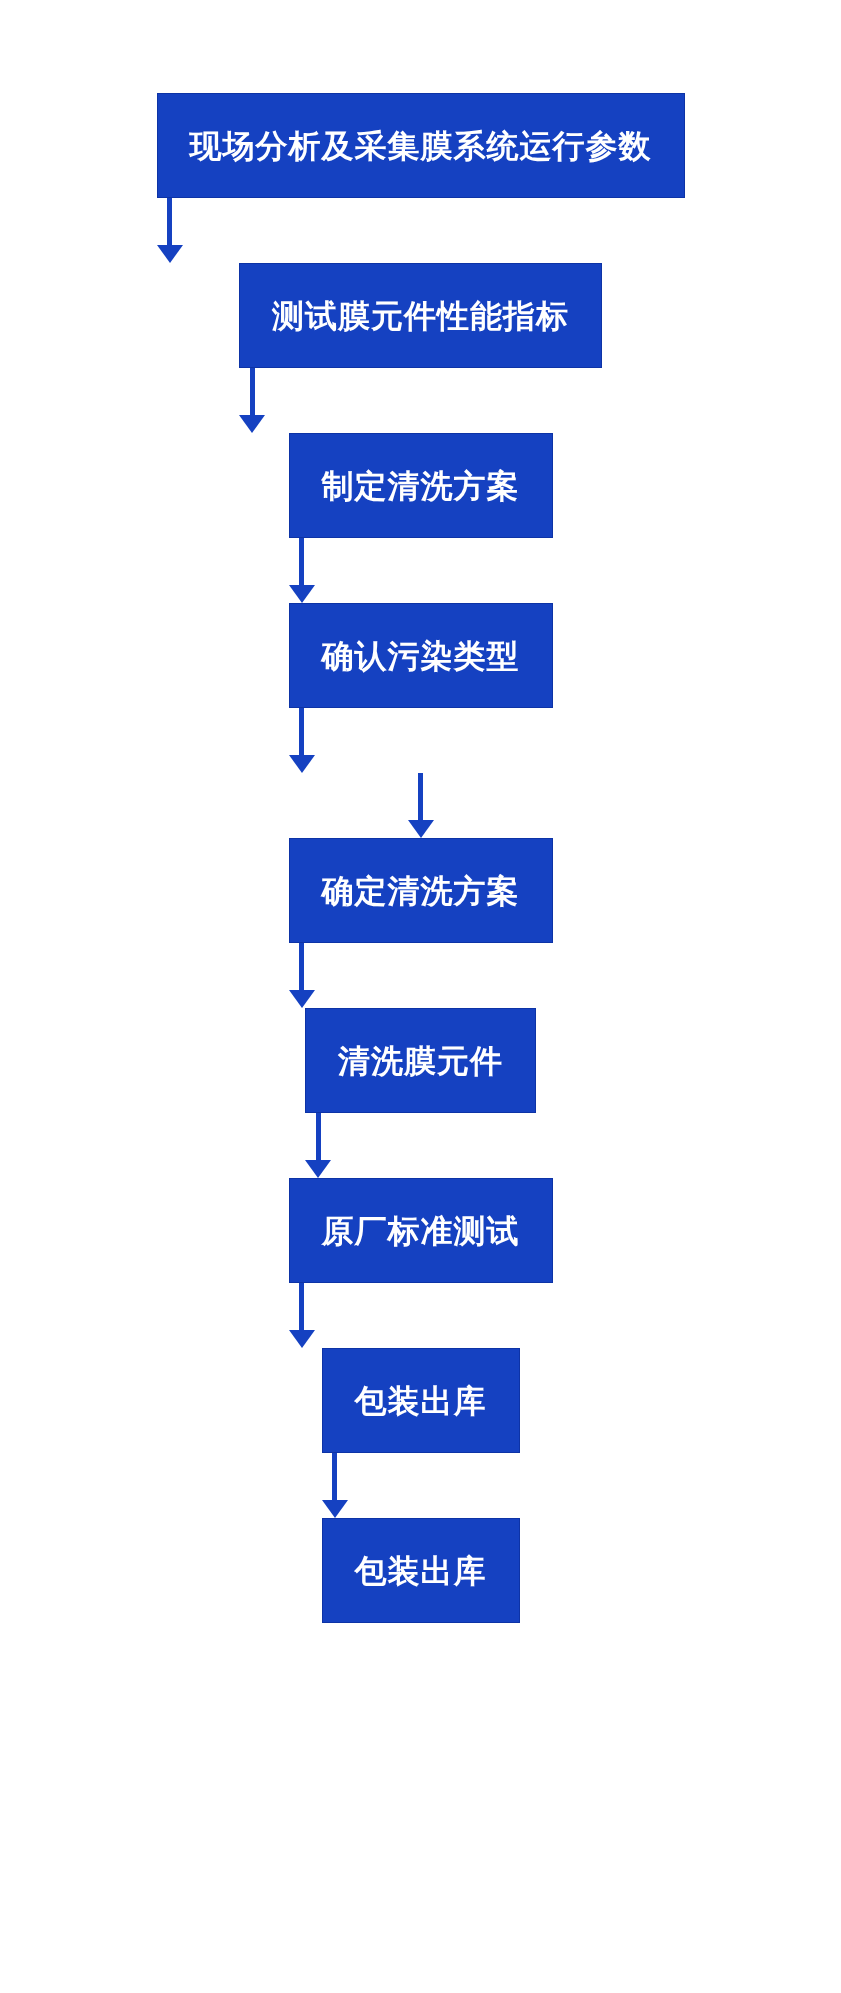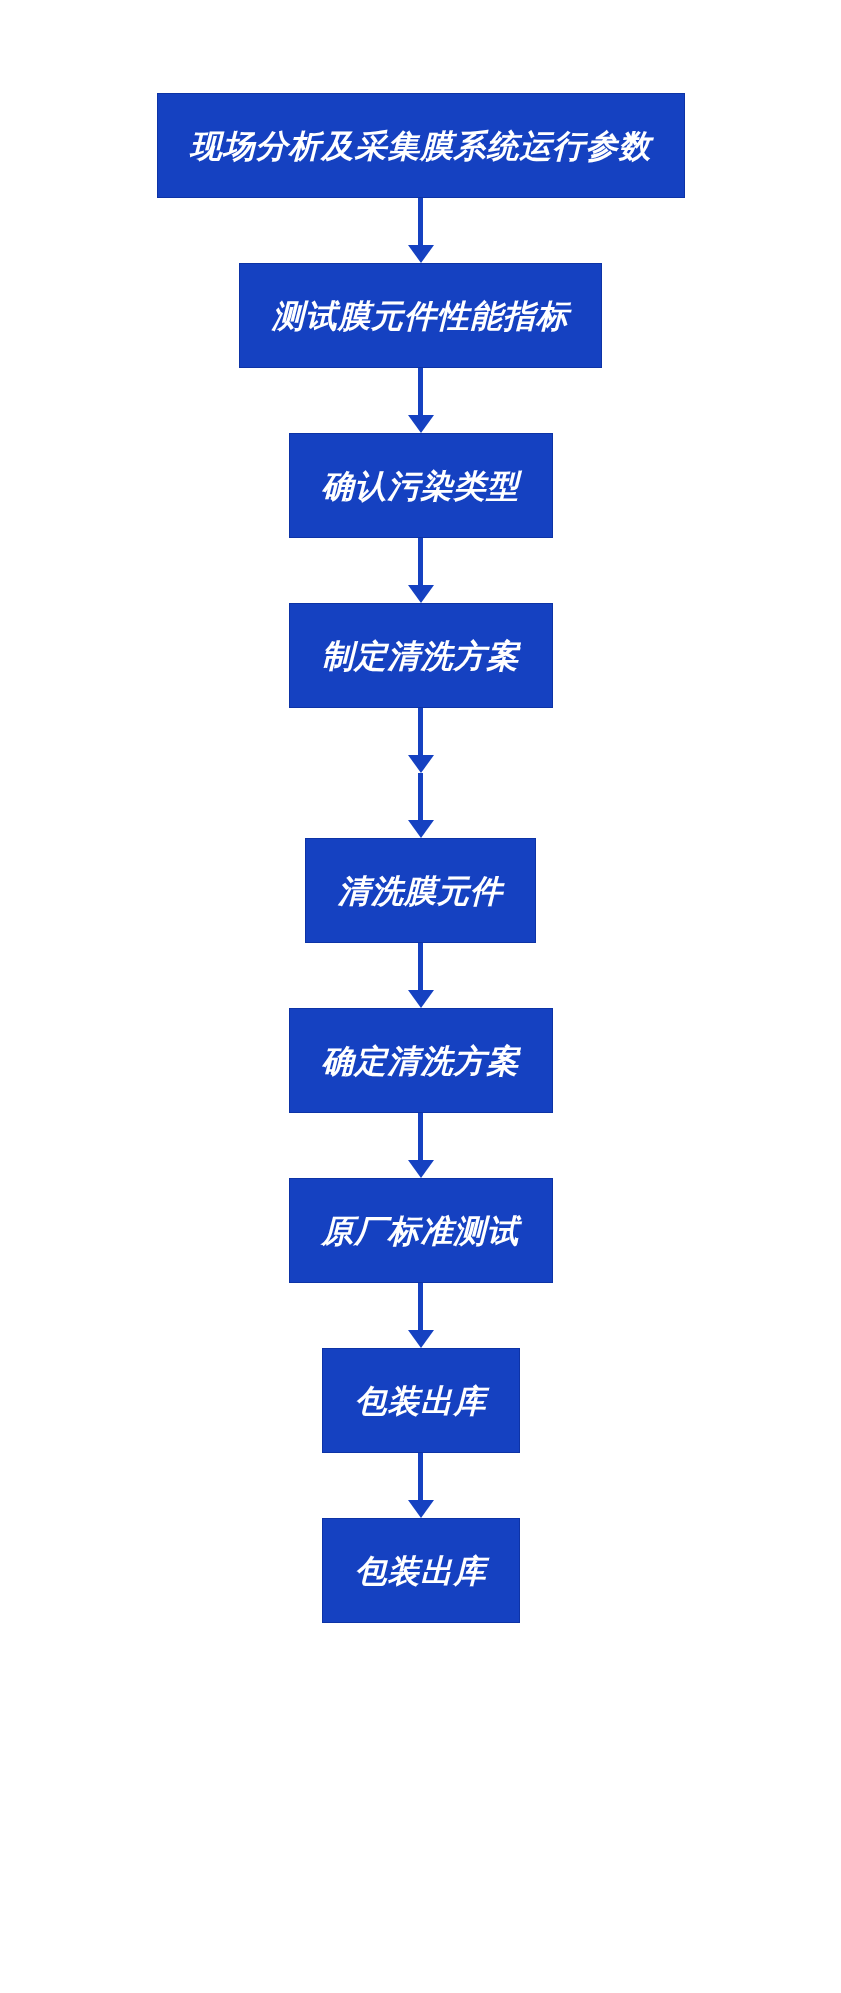--- a/index.html
+++ b/index.html
@@ -16,22 +16,21 @@
     display: flex;
     flex-direction: column;
     align-items: center;
     padding-top: 93px;
     box-sizing: border-box;
     overflow: hidden;
   }
   .step {
     display: flex;
     flex-direction: column;
-    align-items: center;
-    font-style: italic;
+    align-items: flex-start;
   }
   .node {
     height: 105px;
     min-width: 185px;
     padding: 0 32px;
     box-sizing: border-box;
     background: var(--box-fill, #1541C1);
     border: 1px solid var(--box-edge, #0d33a6);
     display: flex;
     align-items: center;
@@ -82,54 +81,54 @@
       <div class="node">
         <span class="node-label">测试膜元件性能指标</span>
       </div>
       <div class="arrow">
         <div class="shaft"></div>
         <div class="head"></div>
       </div>
     </div>
     <div class="step">
       <div class="node">
-        <span class="node-label">确认污染类型</span>
+        <span class="node-label">制定清洗方案</span>
       </div>
       <div class="arrow">
         <div class="shaft"></div>
         <div class="head"></div>
       </div>
     </div>
     <div class="step">
       <div class="node">
-        <span class="node-label">制定清洗方案</span>
+        <span class="node-label">确认污染类型</span>
       </div>
       <div class="arrow">
         <div class="shaft"></div>
         <div class="head"></div>
       </div>
     </div>
     <div class="step">
       <div class="arrow">
         <div class="shaft"></div>
         <div class="head"></div>
       </div>
     </div>
     <div class="step">
       <div class="node">
-        <span class="node-label">清洗膜元件</span>
+        <span class="node-label">确定清洗方案</span>
       </div>
       <div class="arrow">
         <div class="shaft"></div>
         <div class="head"></div>
       </div>
     </div>
     <div class="step">
       <div class="node">
-        <span class="node-label">确定清洗方案</span>
+        <span class="node-label">清洗膜元件</span>
       </div>
       <div class="arrow">
         <div class="shaft"></div>
         <div class="head"></div>
       </div>
     </div>
     <div class="step">
       <div class="node">
         <span class="node-label">原厂标准测试</span>
       </div>

